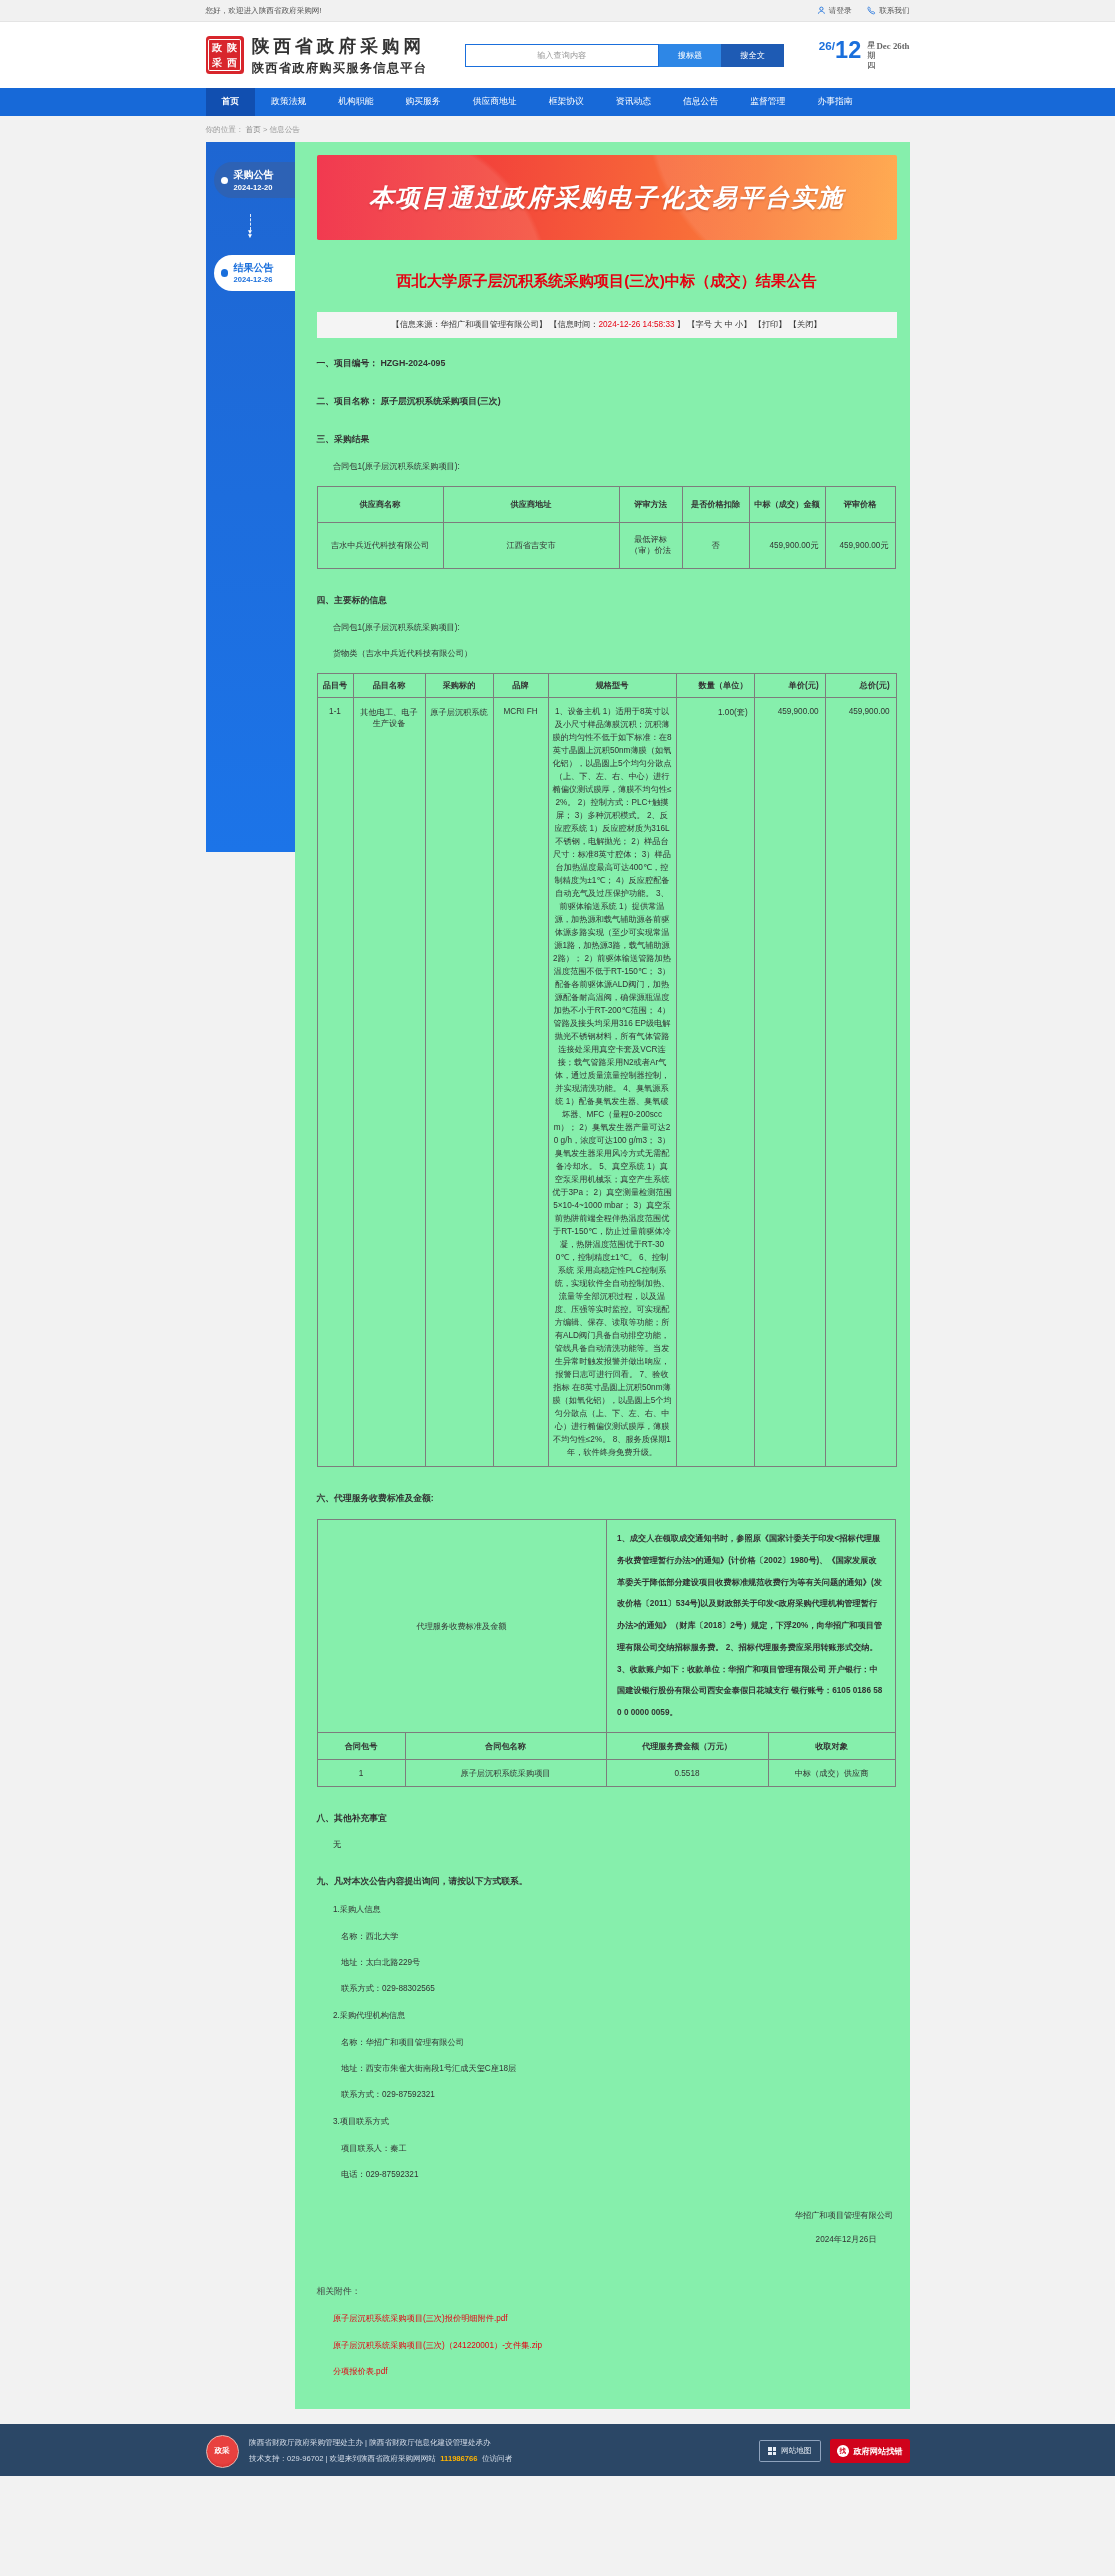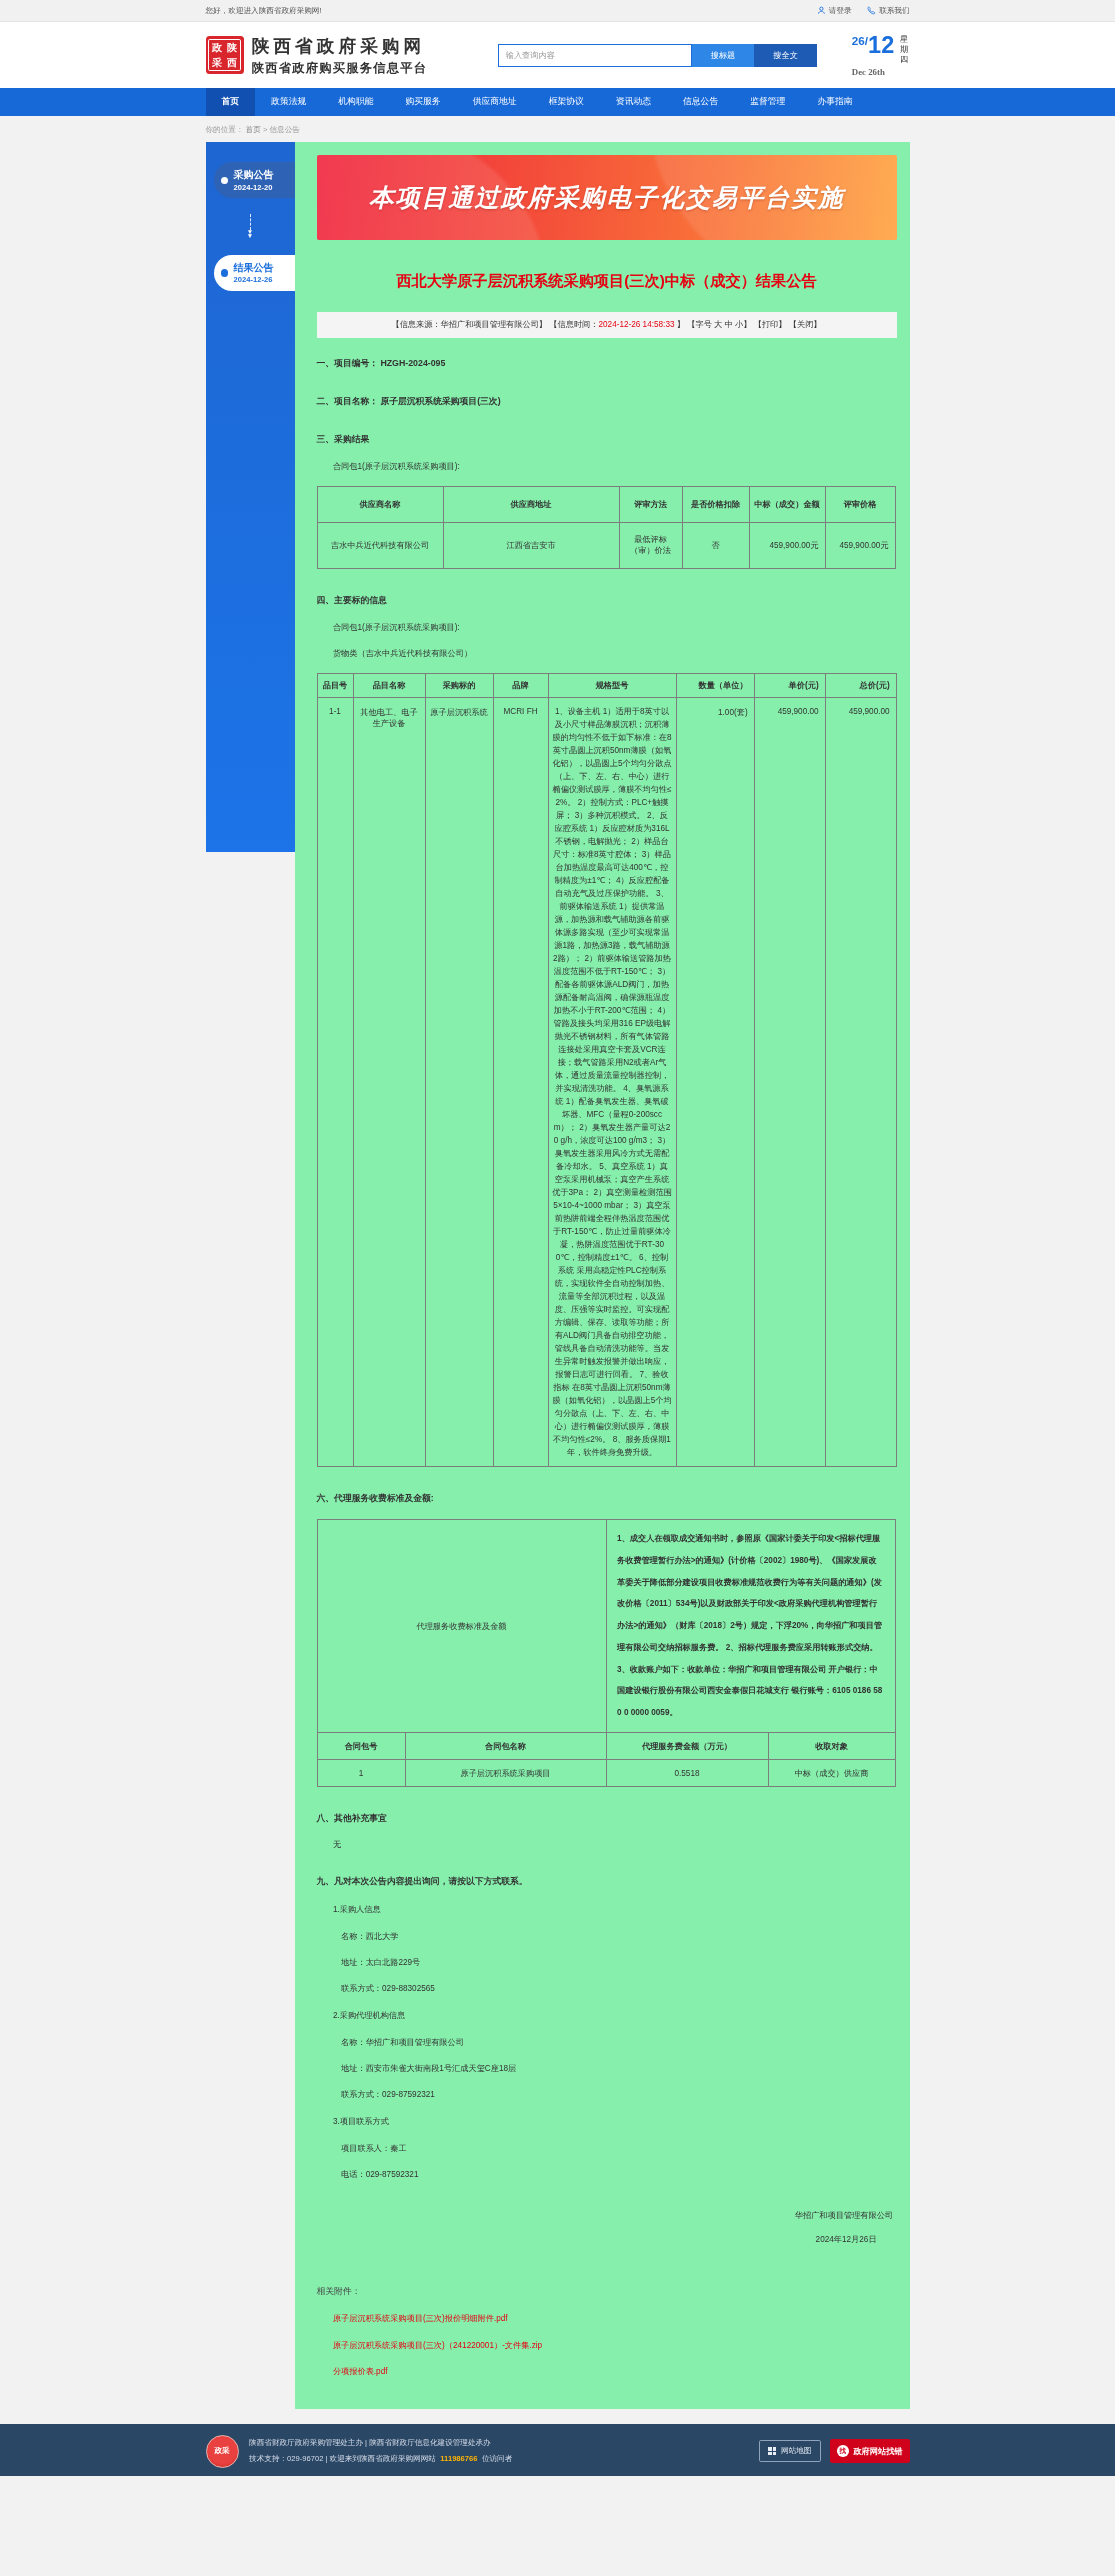--- a/index.html
+++ b/index.html
@@ -15,26 +15,26 @@
 
   
   .header { background:#fff; padding:11.7px 0 10.6px; }
   .header .container { display:flex; align-items:center; }
   .seal { width:38px; height:38px; background:#d8262c; border-radius:3.5px; padding:2.9px; flex:none; }
   .seal-inner { width:100%; height:100%; border:1.2px solid #fff; border-radius:1.8px; display:grid; grid-template-columns:1fr 1fr; align-items:center; justify-items:center; color:#fff; font-weight:bold; font-size:10px; line-height:1; }
   .brand { margin-left:8.2px; }
   .brand-name { font-size:17.6px; font-weight:bold; color:#333; letter-spacing:4.1px; }
   .brand-sub { font-size:12.3px; font-weight:bold; color:#333; letter-spacing:1.2px; margin-top:2.3px; }
   .search-wrap { margin-left:auto; display:flex; align-items:center; }
-  .search-input { width:194px; height:23.5px; border:1.2px solid #1a6fdc; padding:0 7px; font-size:8.2px; color:#333; outline:none; background:#fff; }
+  .search-input { width:194px; height:23.5px; border:1.2px solid #1a6fdc; padding:0 7px; font-size:8.2px; color:#333; outline:none; background:#fff;text-align:center; }
   .search-input::placeholder { color:#999; }
   .btn-search { height:23.5px; padding:0 19px; border:none; color:#fff; font-size:8.2px; cursor:pointer; }
   .btn-title { background:#2e87e6; }
   .btn-full { background:#1e5bb4; }
-  .datebox { margin-left:35px; display:flex; flex-direction:column; }
+  .datebox { margin-left:35px; display:flex; flex-direction:row; }
   .date-top { display:flex; align-items:flex-start; }
   .date-dm { color:#1a6fdc; font-weight:bold; }
   .date-d { font-size:11.7px; vertical-align:top; }
   .date-m { font-size:23.5px; line-height:1; }
   .date-week { font-size:8.2px; color:#333; width:9.4px; line-height:1.25; margin-left:5.9px; margin-top:1.2px; }
   .date-en { font-size:8.8px; color:#666; font-weight:bold; margin-top:1.2px;font-family:Liberation Serif, serif; }
 
   
   .nav { background:#1769d8; height:28px; }
   .nav .container { display:flex; height:100%; }

